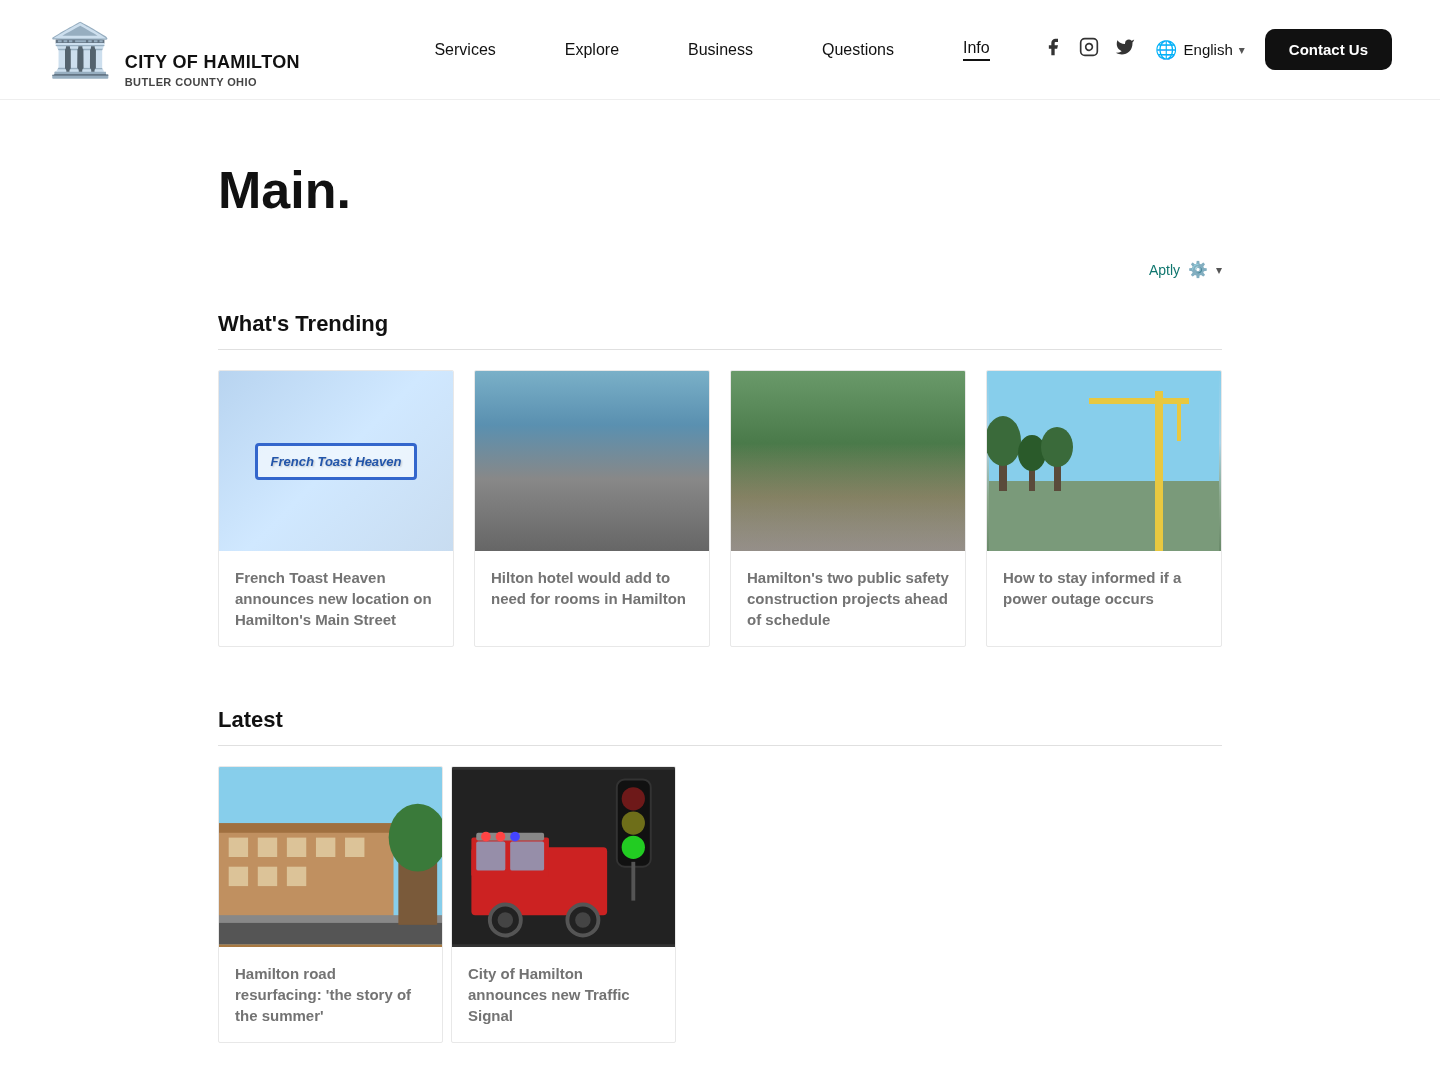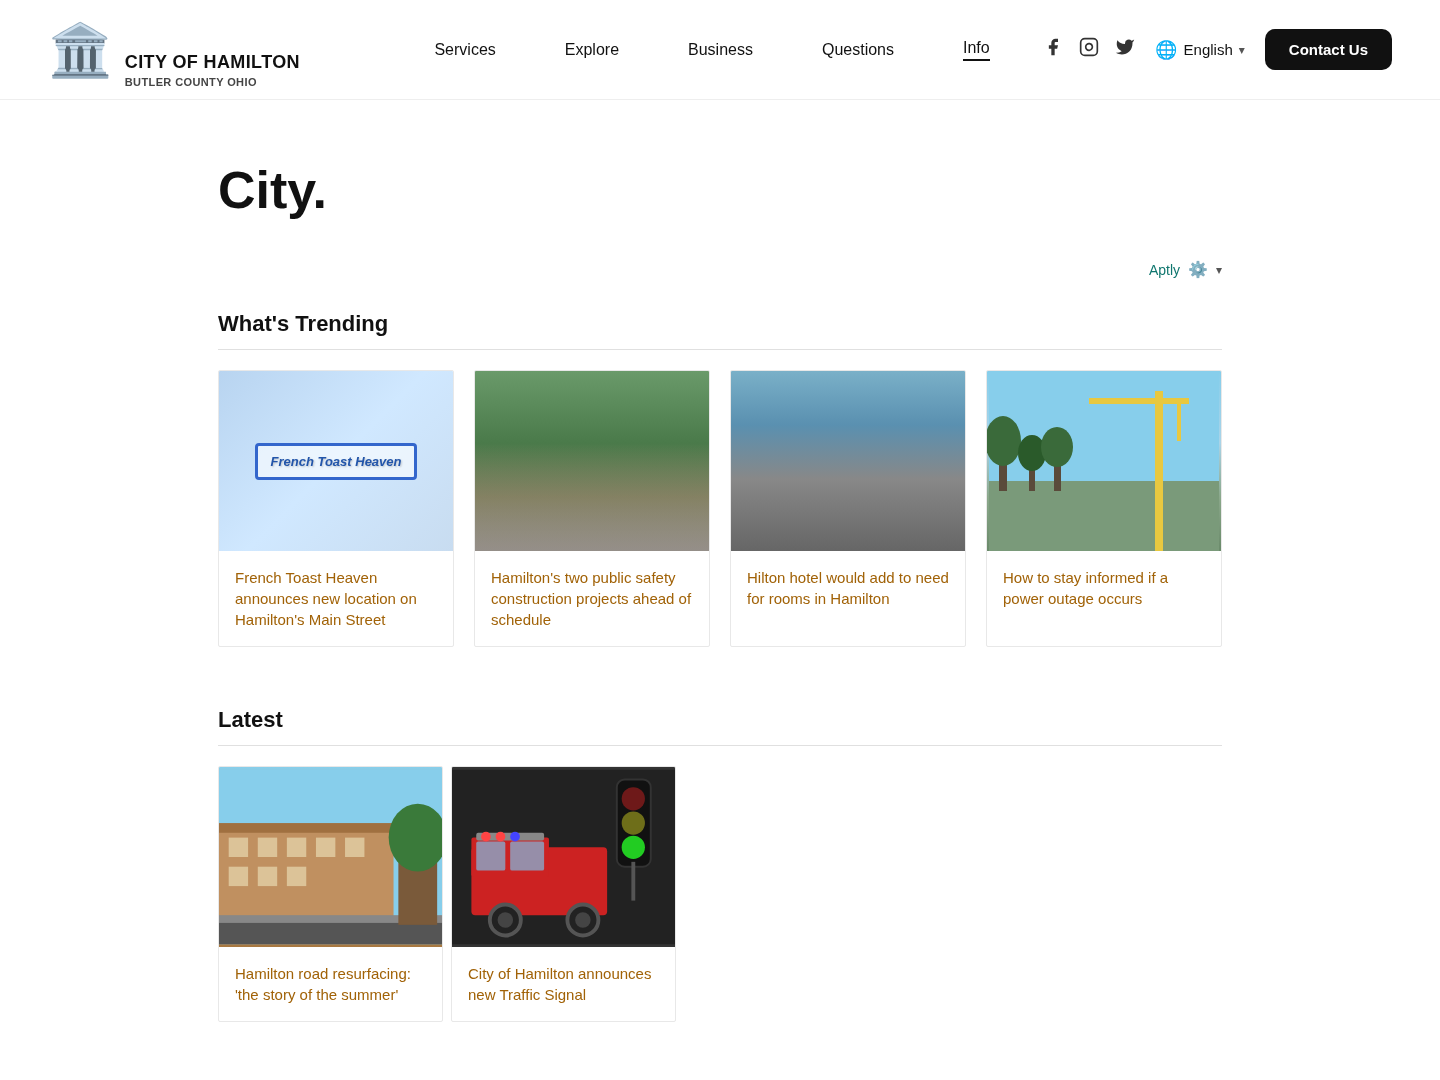--- a/index.html
+++ b/index.html
@@ -215,23 +215,23 @@
 
     .img-building {
       background: linear-gradient(180deg, #87ceeb 0%, #c8a87a 30%, #b89060 60%, #a87840 100%);
     }
 
     .card-body {
       padding: 16px;
     }
     .card-title {
       font-size: 15px;
-      font-weight: 400;
+      font-weight: 700;
       line-height: 1.4;
-      color: #a16207;
+      color: #737373;
     }
 
     
     .latest-section {
       margin-top: 20px;
     }
   </style>
 </head>
 <body>
 
@@ -277,21 +277,21 @@
       <span class="lang-globe">🌐</span>
       <span>English</span>
       <span class="aptly-caret">▾</span>
     </div>
 
     <button class="contact-btn">Contact Us</button>
   </div>
 </header>
 
 <main>
-  <h1 class="page-title">City.</h1>
+  <h1 class="page-title">Main.</h1>
 
   <div class="aptly-bar">
     <span class="aptly-label">Aptly</span>
     <span class="aptly-gear">⚙️</span>
     <span class="aptly-caret">▾</span>
   </div>
 
   <section>
     <h2 class="section-title">What's Trending</h2>
 
@@ -303,33 +303,33 @@
             <div class="img-french-toast-text">French Toast Heaven</div>
           </div>
         </div>
         <div class="card-body">
           <p class="card-title">French Toast Heaven announces new location on Hamilton's Main Street</p>
         </div>
       </div>
 
       <div class="news-card">
         <div class="card-image-wrapper">
+          <div class="img-hilton" style="width:100%;height:100%;"></div>
+        </div>
+        <div class="card-body">
+          <p class="card-title">Hilton hotel would add to need for rooms in Hamilton</p>
+        </div>
+      </div>
+
+      <div class="news-card">
+        <div class="card-image-wrapper">
           <div class="img-construction" style="width:100%;height:100%;"></div>
         </div>
         <div class="card-body">
           <p class="card-title">Hamilton's two public safety construction projects ahead of schedule</p>
-        </div>
-      </div>
-
-      <div class="news-card">
-        <div class="card-image-wrapper">
-          <div class="img-hilton" style="width:100%;height:100%;"></div>
-        </div>
-        <div class="card-body">
-          <p class="card-title">Hilton hotel would add to need for rooms in Hamilton</p>
         </div>
       </div>
 
       <div class="news-card">
         <div class="card-image-wrapper">
           <div class="img-powerline" style="width:100%;height:100%;position:relative;">
 
             <svg width="100%" height="100%" viewBox="0 0 230 180" style="position:absolute;top:0;left:0;">
               <rect width="230" height="180" fill="#87ceeb"></rect>
               <rect x="0" y="110" width="230" height="70" fill="#7a9a7a"></rect>

